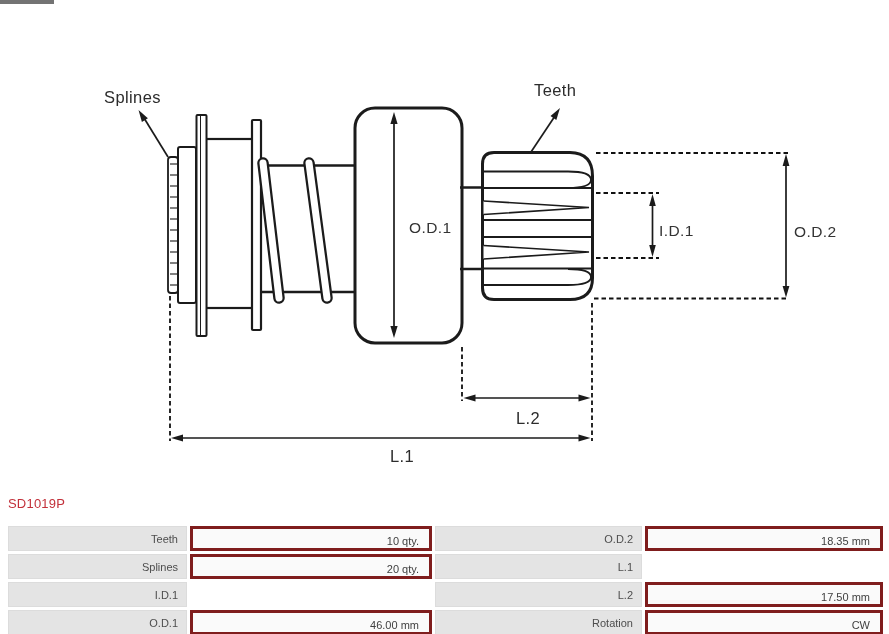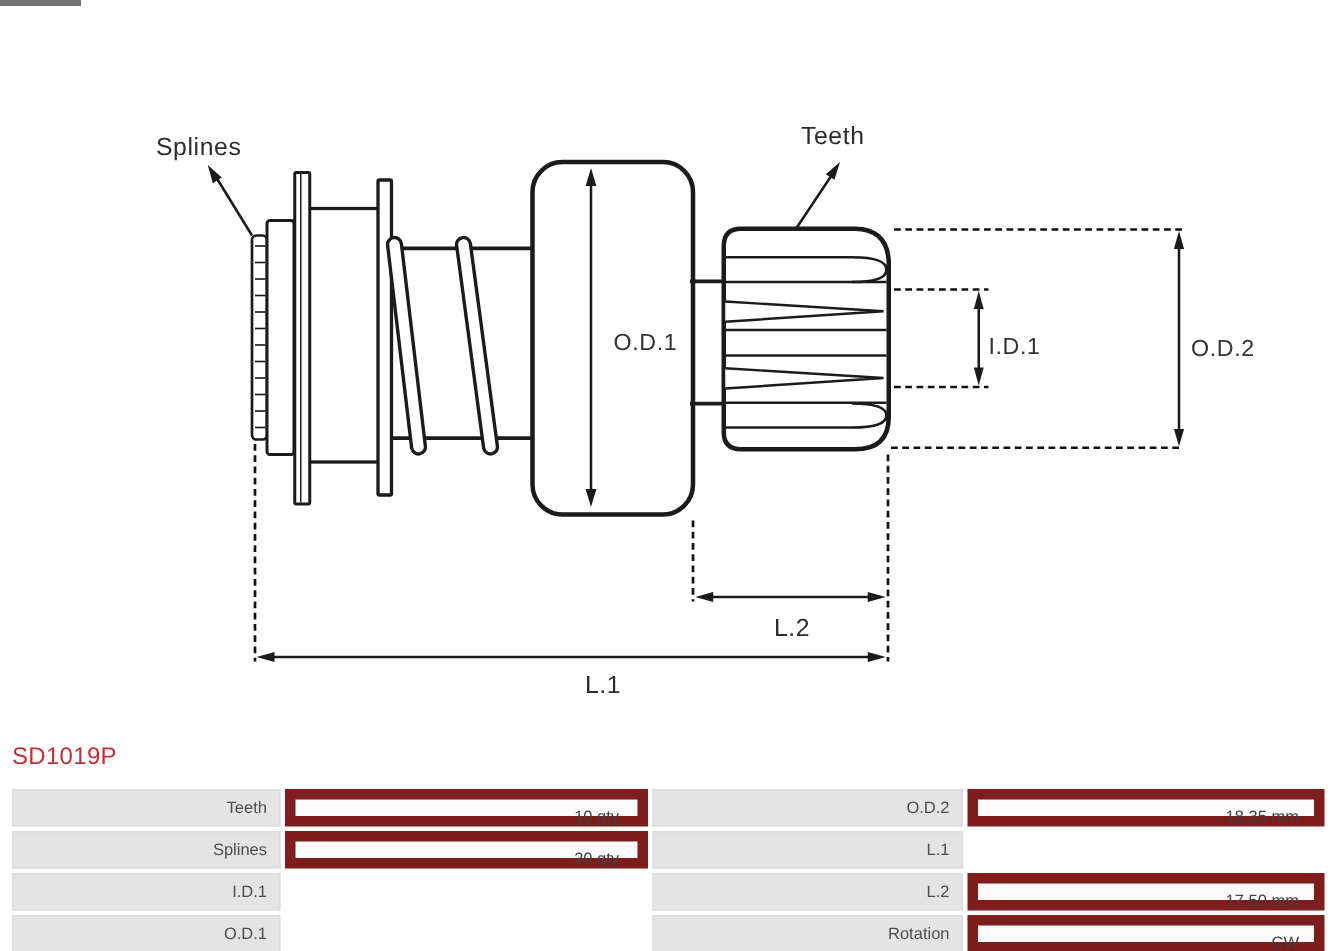--- a/index.html
+++ b/index.html
@@ -1,29 +1,29 @@
 <!DOCTYPE html>
 <html><head>
 <meta charset="utf-8">
 <style>
   html,body{margin:0;padding:0;background:#fff;}
   .page{position:relative;width:889px;height:634px;background:#ffffff;overflow:hidden;
         font-family:"Liberation Sans",sans-serif;}
   .logo-sliver{position:absolute;left:0;top:0;width:54px;height:4px;background:#5a5a5a;opacity:.85;}
   .diagram-svg{position:absolute;left:0;top:0;}
-  .part-code{position:absolute;left:8px;top:496px;font-size:16px;letter-spacing:.2px;color:#c2303a;}
+  .part-code{position:absolute;left:8px;top:496px;font-size:13px;letter-spacing:.2px;color:#c2303a;}
   .tables{position:absolute;left:8px;top:526px;display:flex;}
   .spec-table{display:block;}
   .spec-table.left{width:424px;margin-right:3px;}
   .spec-table.right{width:448px;}
   .spec-row{display:flex;height:25px;margin-bottom:3px;font-size:11px;line-height:25px;}
   .spec-label{background:#e4e4e4;color:#4d4d4d;text-align:right;padding-right:8px;
               box-sizing:border-box;border:1px solid #dcdcdc;}
   .spec-value{background:#fafafa;color:#3f3f3f;text-align:right;padding-right:10px;
-              box-sizing:border-box;border:7px solid #7f1d1d;margin-left:3px;flex:1;}
+              box-sizing:border-box;border:3px solid #7f1d1d;margin-left:3px;flex:1;}
   .left .spec-label{width:179px;}
   .right .spec-label{width:207px;}
   .dim-label{font-size:15.5px;fill:#333;letter-spacing:.4px;}
   .big-label{font-size:16.5px;fill:#2c2c2c;letter-spacing:.4px;}
 </style>
 </head>
 <body>
 
 <div class="page">
 
@@ -165,20 +165,21 @@
       </div>
       <div class="spec-row">
         <div class="spec-label">Splines</div>
         <div class="spec-value">20 qty.</div>
       </div>
       <div class="spec-row">
         <div class="spec-label">I.D.1</div>
       </div>
       <div class="spec-row">
         <div class="spec-label">O.D.1</div>
+        <div class="spec-value">46.00 mm</div>
       </div>
     </div>
 
     <div class="spec-table right">
       <div class="spec-row">
         <div class="spec-label">O.D.2</div>
         <div class="spec-value">18.35 mm</div>
       </div>
       <div class="spec-row">
         <div class="spec-label">L.1</div>

